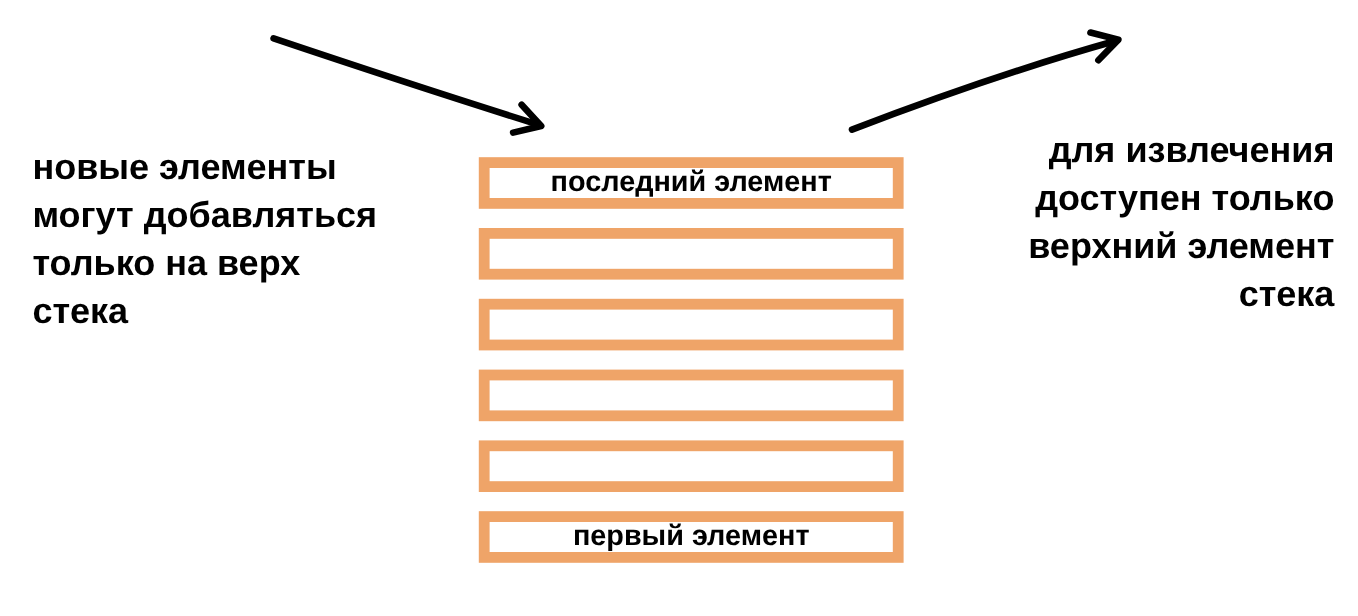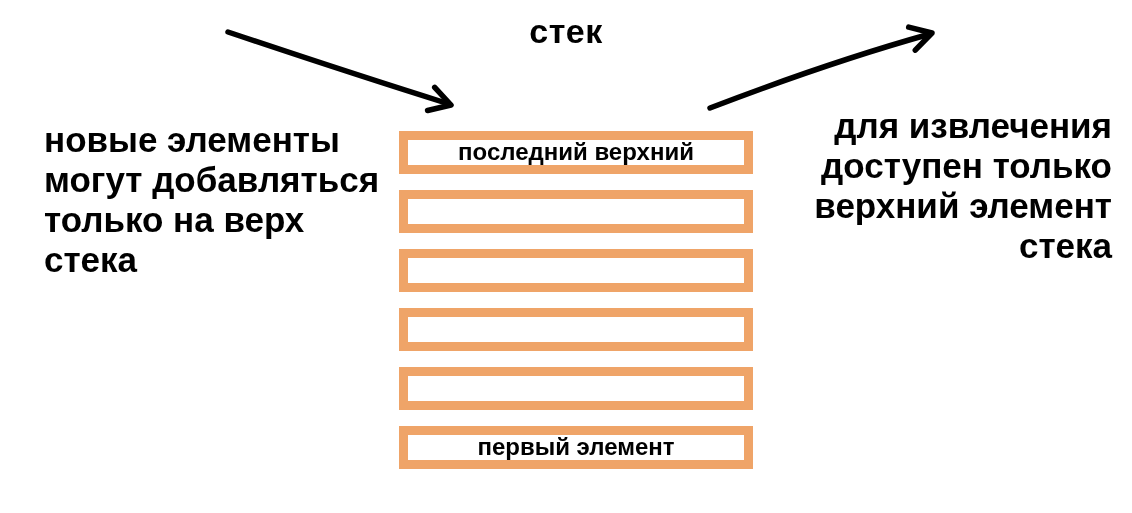--- a/index.html
+++ b/index.html
@@ -34,24 +34,23 @@
     position: absolute;
     top: 0;
     left: 0;
     width: 1132px;
     height: 513px;
     color: var(--arrow-color);
     pointer-events: none;
   }
   .note {
     position: absolute;
-    font-size: 35px;
+    font-size: 30px;
     line-height: 40px;
     white-space: pre-line;
-    margin-left: 17px;
   }
   .note.left {
     left: 27px;
     top: 120px;
     width: 350px;
     text-align: left;
   }
   .note.right {
     right: 20px;
     top: 106px;
@@ -79,21 +78,20 @@
     line-height: 1;
     white-space: nowrap;
     transform: translateY(-1px);
   }
 </style>
 </head>
 <body>
 
 <div class="canvas">
 
-  <div class="title">стек</div>
 
   <svg class="arrows-layer" viewBox="0 0 1132 513" xmlns="http://www.w3.org/2000/svg">
     <g fill="none" stroke="currentColor" stroke-width="5.5" stroke-linecap="round" stroke-linejoin="round">
       <path d="M228,32 Q350,73 449,104"></path>
       <polyline points="434.7,87.3 451,105 427.6,110.5"></polyline>
     </g>
     <g fill="none" stroke="currentColor" stroke-width="5.5" stroke-linecap="round" stroke-linejoin="round">
       <path d="M710,108 Q830,62 930,34"></path>
       <polyline points="908.7,27.1 932,33 915.3,50.2"></polyline>
     </g>
@@ -104,21 +102,21 @@
 только на верх
 стека</div>
 
   <div class="note right">для извлечения
 доступен только
 верхний элемент
 стека</div>
 
   <div class="stack">
     <div class="stack-item">
-      <span class="stack-item-label">последний верхний</span>
+      <span class="stack-item-label">последний элемент</span>
     </div>
     <div class="stack-item">
       <span class="stack-item-label"></span>
     </div>
     <div class="stack-item">
       <span class="stack-item-label"></span>
     </div>
     <div class="stack-item">
       <span class="stack-item-label"></span>
     </div>

